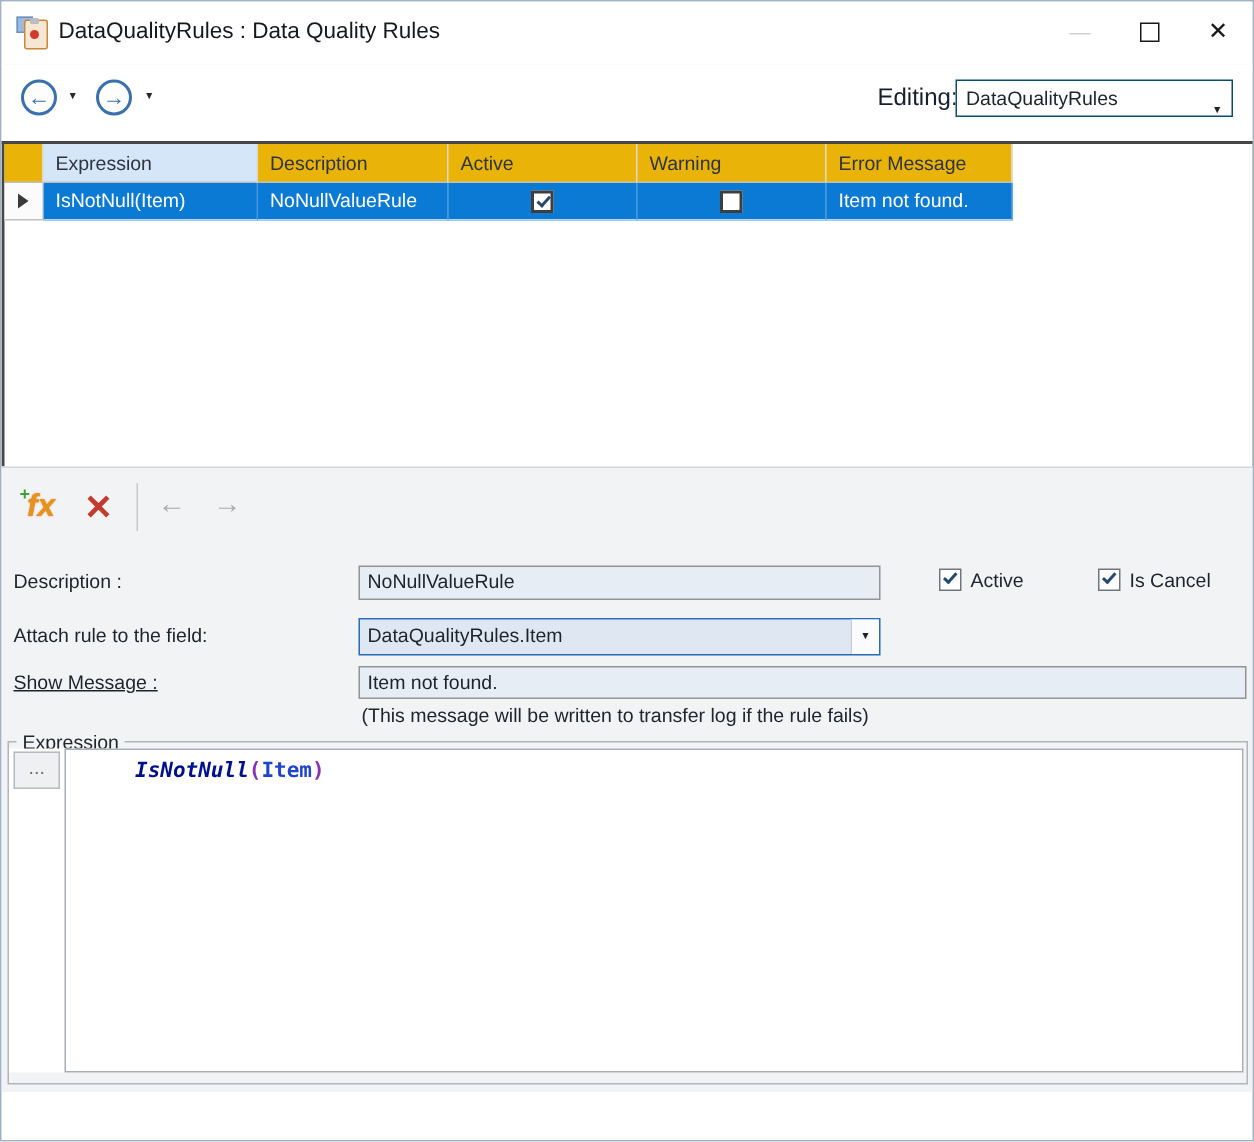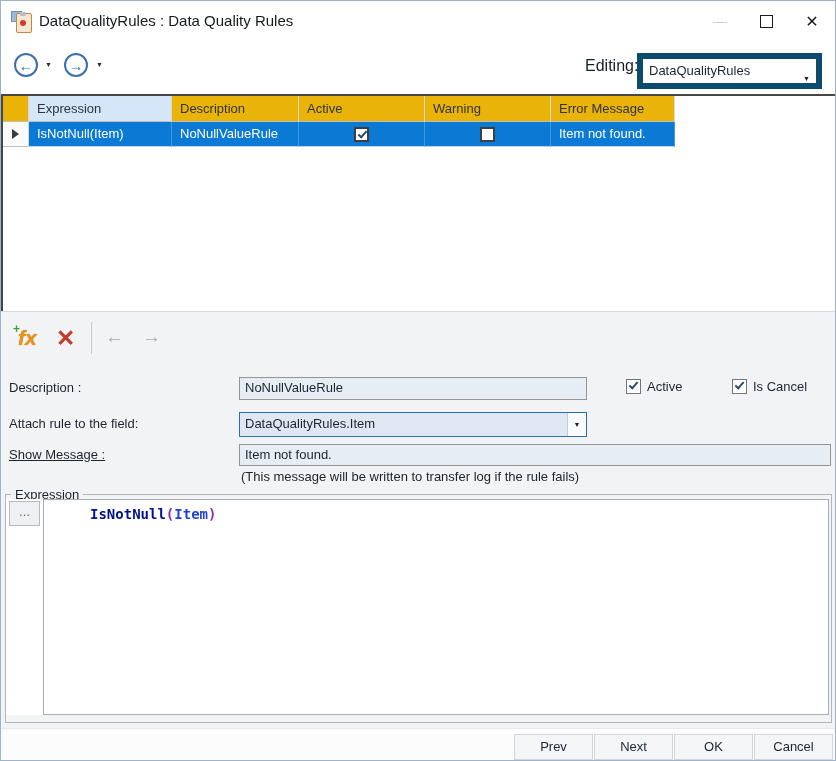--- a/index.html
+++ b/index.html
@@ -19,21 +19,21 @@
   #close-glyph{color:#1a1a1a;font-size:16px;}
   
   #navbar{position:absolute;top:42px;left:0;right:0;height:51px;background:#ffffff;}
   .nav-circle{position:absolute;top:10px;width:24px;height:24px;border:2px solid #3a70ad;border-radius:50%;display:flex;align-items:center;justify-content:center;color:#3a70ad;font-size:15px;font-weight:bold;background:#fdfdfd;box-sizing:border-box;}
   #back-btn{left:13px;}
   #fwd-btn{left:63px;}
   .nav-caret{position:absolute;top:18px;font-size:7px;color:#2a2a2a;}
   #back-caret{left:44px;}
   #fwd-caret{left:95px;}
   #editing-label{position:absolute;left:584px;top:14px;font-size:16px;color:#15202c;}
-  #editing-combo{position:absolute;left:636px;top:10px;width:185px;height:36px;background:#ffffff;border:6px solid #0c4a6e;box-sizing:border-box;font-size:13px;line-height:23px;padding-left:6px;}
+  #editing-combo{position:absolute;left:636px;top:10px;width:185px;height:25px;background:#ffffff;border:1px solid #0c4a6e;box-sizing:border-box;font-size:13px;line-height:23px;padding-left:6px;}
   #editing-combo .caret{position:absolute;right:6px;top:8px;font-size:7px;color:#222;}
   
   #grid{position:absolute;top:93px;left:0;width:836px;height:217px;background:#ffffff;border-top:2px solid #474747;border-left:2px solid #474747;border-right:2px solid #474747;box-sizing:border-box;}
   .hcell{position:absolute;top:0;height:26px;line-height:25px;font-size:13px;color:#2e3440;padding-left:8px;border-right:1px solid #d9d9d9;border-bottom:1px solid #bfbfbf;box-sizing:border-box;background:#eab308;}
   .hcell.hl{background:#d4e6f7;}
   .rcell{position:absolute;top:26px;height:25px;line-height:24px;font-size:13px;color:#ffffff;padding-left:8px;border-right:1px solid #4596e0;border-bottom:1px solid #b9d5ec;box-sizing:border-box;background:#0b7ad5;}
   .rcell.center{display:flex;align-items:center;justify-content:center;padding-left:0;}
   #sel-header{left:0;width:26px;padding-left:0;}
   #sel-cell{left:0;width:26px;background:#fbfbfb;border-right:1px solid #d9d9d9;border-bottom:1px solid #bfbfbf;display:flex;align-items:center;justify-content:center;padding-left:0;}
   .row-arrow{width:0;height:0;border-top:5px solid transparent;border-bottom:5px solid transparent;border-left:7px solid #3a3a3a;}
@@ -63,21 +63,21 @@
   .cb-wrap .cb-label{margin-left:6px;}
   #active-cb{left:625px;top:67px;}
   #iserror-cb{left:731px;top:67px;}
   
   #expr-group{position:absolute;left:4px;top:182px;width:827px;height:229px;border:1px solid #b0b6bc;box-sizing:border-box;}
   #expr-label{position:absolute;left:5px;top:-8px;background:#f2f3f5;padding:0 4px;font-size:13px;color:#1d242c;}
   #expr-gutter{position:absolute;left:0;top:4px;width:37px;height:216px;background:#ffffff;}
   #ellipsis-btn{position:absolute;left:3px;top:6px;width:31px;height:25px;background:#eef0f2;border:1px solid #b5bac0;box-sizing:border-box;text-align:center;line-height:20px;color:#6a6f75;font-size:13px;}
   #expr-editor{position:absolute;left:37px;top:4px;width:786px;height:216px;background:#ffffff;border:1px solid #a8aeb4;box-sizing:border-box;}
   #code-line{position:absolute;left:46px;top:6px;font-family:"DejaVu Sans Mono",monospace;font-size:14px;font-weight:bold;}
-  .tok-func{color:#00128b;}
+  .tok-func{color:#00128b;font-style:italic;}
   .tok-paren{color:#8b2fb8;}
   .tok-arg{color:#2044cc;}
   
   #footer{position:absolute;left:0;right:0;top:727px;height:34px;background:#fcfcfc;border-top:1px solid #e8e8e8;box-sizing:border-box;}
   #footer .btns{position:absolute;right:2px;top:5px;display:flex;gap:1px;}
   .foot-btn{width:79px;height:26px;background:#f4f5f6;border:1px solid #d2d5d9;box-sizing:border-box;text-align:center;line-height:24px;font-size:13px;color:#1c2530;}
 </style>
 </head>
 <body>
 
@@ -186,22 +186,14 @@
       <div id="expr-gutter"></div>
       <div id="ellipsis-btn">...</div>
       <div id="expr-editor">
         <div id="code-line">
           <span class="tok-func">IsNotNull</span><span class="tok-paren">(</span><span class="tok-arg">Item</span><span class="tok-paren">)</span>
         </div>
       </div>
     </div>
   </div>
 
-  <div id="footer">
-    <div class="btns">
-      <div class="foot-btn">Prev</div>
-      <div class="foot-btn">Next</div>
-      <div class="foot-btn">OK</div>
-      <div class="foot-btn">Cancel</div>
-    </div>
-  </div>
 
 </div>
 
 </body></html>

